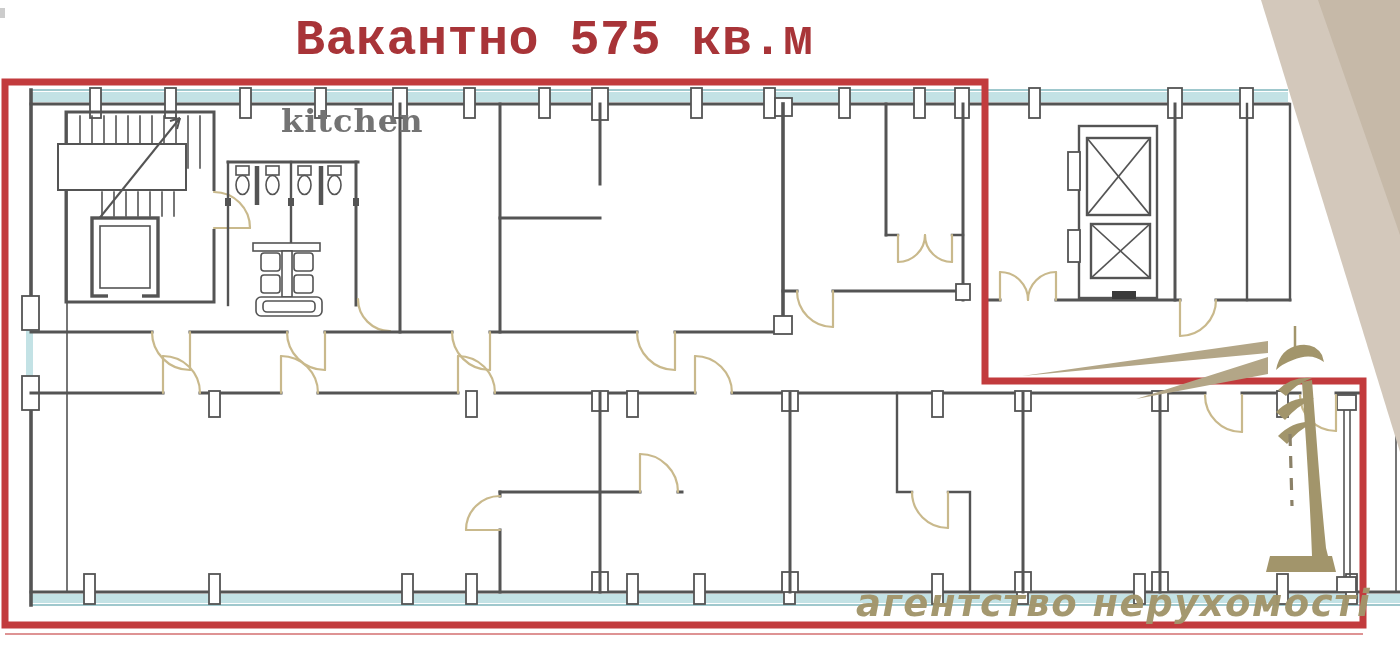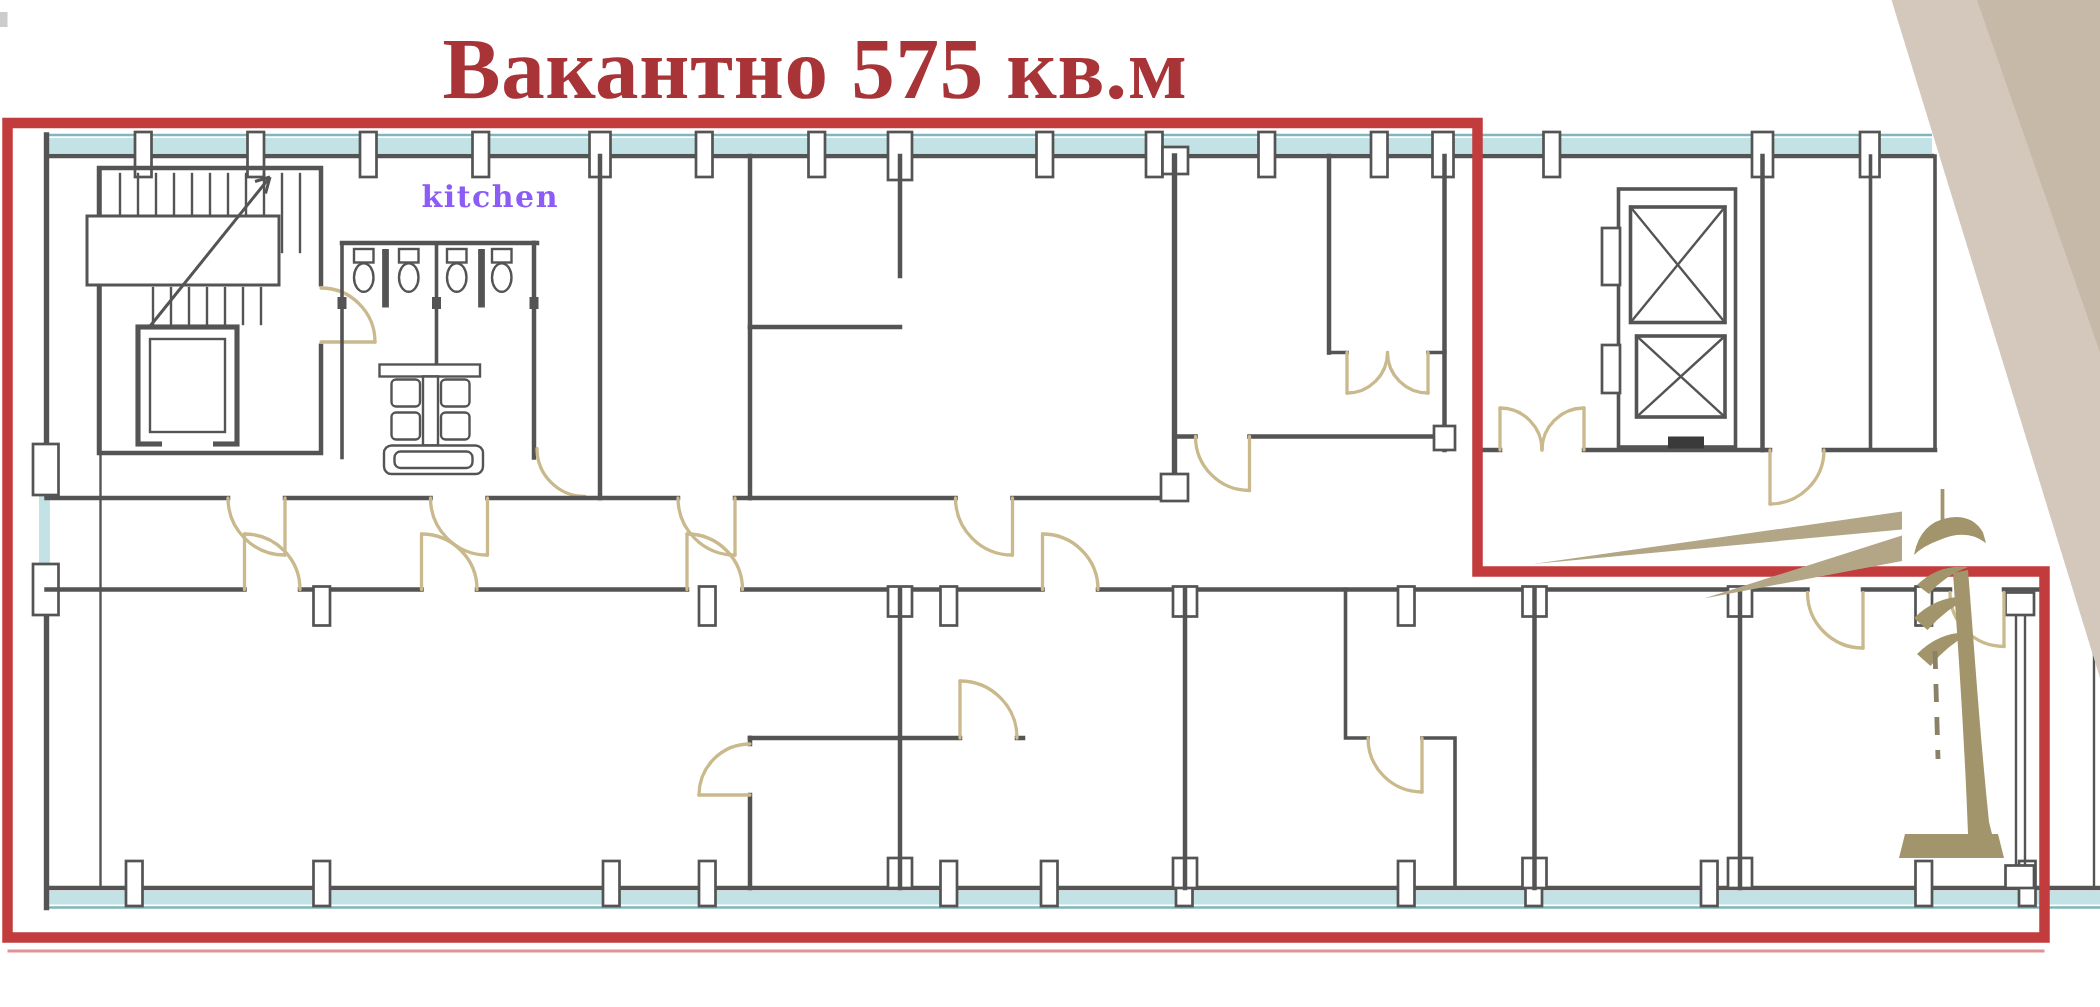--- a/index.html
+++ b/index.html
@@ -28,26 +28,26 @@
   .win{fill:var(--window-teal);}
   .winframe{stroke:var(--window-frame);stroke-width:1.6;fill:none;}
   .door{stroke:var(--door-tan);stroke-width:2.2;fill:none;stroke-linecap:round;}
   .red-line{stroke:var(--accent-red);stroke-width:7;fill:none;stroke-linejoin:miter;}
   .red-thin{stroke:var(--accent-red);stroke-width:2;fill:none;opacity:.55;}
   .gold{fill:var(--logo-gold);}
   .beam{fill:var(--beam-gold);}
   .fixture{fill:#ffffff;stroke:var(--wall-gray);stroke-width:1.6;}
   .overlay-text{position:absolute;white-space:nowrap;}
   #vacancy-title{
-    left:295px;top:12px;font-family:Liberation Serif, serif;font-weight:bold;
-    font-size:58px;color:var(--title-red);letter-spacing:.5px;
+    left:295px;top:12px;font-family:Liberation Mono, monospace;font-weight:bold;
+    font-size:50px;color:var(--title-red);letter-spacing:.5px;
   }
   #kitchen-label{
-    left:281px;top:119px;font-family:"DejaVu Serif",serif;font-weight:bold;
-    font-size:20px;color:#8b5cf6;letter-spacing:1px;
+    left:281px;top:102px;font-family:"DejaVu Serif",serif;font-weight:bold;
+    font-size:32px;color:#737373;letter-spacing:1px;
   }
   #watermark-brand{
     left:668px;top:366px;font-family:"DejaVu Serif",serif;
     font-style:italic;font-weight:bold;font-size:212px;line-height:1.0;
     color:var(--logo-gold);letter-spacing:12px;opacity:.97;
   }
   #watermark-tagline{
     left:856px;top:582px;font-family:"DejaVu Sans",sans-serif;
     font-style:italic;font-weight:bold;font-size:37px;
     color:var(--logo-gold);letter-spacing:1.5px;opacity:.97;
@@ -313,13 +313,14 @@
     <line x1="1290" y1="434" x2="1292" y2="506" stroke="#8b8168" stroke-width="3.2" stroke-dasharray="12 10"></line>
     <path class="gold" d="M1270,556 L1332,556 L1336,572 L1266,572 Z"></path>
   </g>
 </svg>
 
   <div class="overlay-text" id="vacancy-title">Вакантно 575 кв.м</div>
 
   <div class="overlay-text" id="kitchen-label">kitchen</div>
 
 
+  <div class="overlay-text" id="watermark-tagline">агентство нерухомості</div>
 </div>
 
 </body></html>

